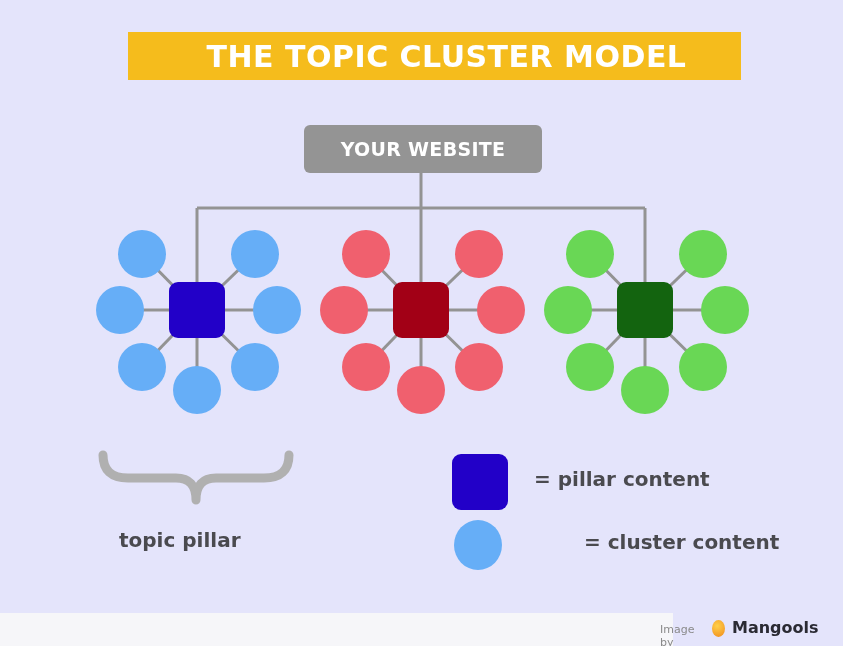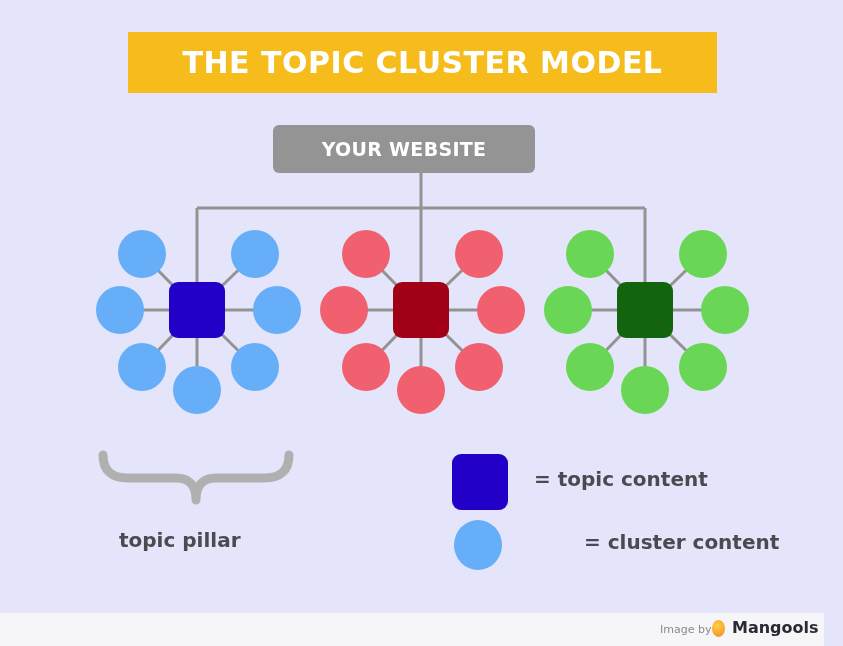--- a/index.html
+++ b/index.html
@@ -1,21 +1,21 @@
 <!DOCTYPE html>
 <html><head>
 <meta charset="utf-8">
 <style>
   html,body{margin:0;padding:0;}
   body{width:843px;height:646px;overflow:hidden;background:#e4e4fb;font-family:"DejaVu Sans",sans-serif;position:relative;}
-  .title{position:absolute;left:128px;top:32px;width:589px;height:61px;background:#f5bc1c;display:flex;align-items:center;justify-content:center;color:#fff;font-weight:bold;font-size:30px;letter-spacing:0.5px;}
-  .website{position:absolute;left:273px;top:125px;width:262px;height:48px;background:#949494;border-radius:6px;display:flex;align-items:center;justify-content:center;color:#fff;font-weight:bold;font-size:19px;letter-spacing:0.3px;}
+  .title{position:absolute;left:128px;top:32px;width:589px;height:48px;background:#f5bc1c;display:flex;align-items:center;justify-content:center;color:#fff;font-weight:bold;font-size:30px;letter-spacing:0.5px;padding-left:24px;}
+  .website{position:absolute;left:304px;top:125px;width:238px;height:48px;background:#949494;border-radius:6px;display:flex;align-items:center;justify-content:center;color:#fff;font-weight:bold;font-size:19px;letter-spacing:0.3px;}
   svg.diagram{position:absolute;left:0;top:0;}
   .legend-text{position:absolute;font-weight:bold;color:#4a4a4f;font-size:20px;}
-  .footer{position:absolute;left:0;top:613px;width:824px;height:33px;background:#f6f6f9;}
+  .footer{position:absolute;left:0;top:613px;width:673px;height:33px;background:#f6f6f9;}
   .footer .by{position:absolute;left:660px;top:10px;font-size:11px;color:#8a8a8a;}
   .footer .logo{position:absolute;left:712px;top:7px;width:13px;height:17px;border-radius:50%;background:radial-gradient(circle at 40% 35%,#ffd04a,#f08a1a);}
   .footer .brand{position:absolute;left:732px;top:5px;font-size:16px;font-weight:bold;color:#2a2a33;}
 </style>
 </head>
 <body>
 
 <div class="title">THE TOPIC CLUSTER MODEL</div>
 
 <svg class="diagram" width="843" height="613">
@@ -74,20 +74,20 @@
       <rect x="617" y="282" width="56" height="56" rx="9" fill="#13640f"></rect>
     </g>
   <path d="M103 455 Q103 478 128 478 L176 478 Q196 478 196 500 Q196 478 216 478 L264 478 Q289 478 289 455" fill="none" stroke="#b0b0b0" stroke-width="9" stroke-linecap="round" stroke-linejoin="round"></path>
   <rect x="452" y="454" width="56" height="56" rx="9" fill="#2200c8"></rect>
   <ellipse cx="478" cy="545" rx="24" ry="25" fill="#66aef7"></ellipse>
 </svg>
 
 <div class="website">YOUR WEBSITE</div>
 
 <div class="legend-text" style="left:119px;top:528px;">topic pillar</div>
-<div class="legend-text" style="left:534px;top:467px;">= topic content</div>
+<div class="legend-text" style="left:534px;top:467px;">= pillar content</div>
 <div class="legend-text" style="left:536px;top:530px;margin-left:48px;">= cluster content</div>
 
 <div class="footer">
   <span class="by">Image by</span>
   <span class="logo"></span>
   <span class="brand">Mangools</span>
 </div>
 
 </body></html>

